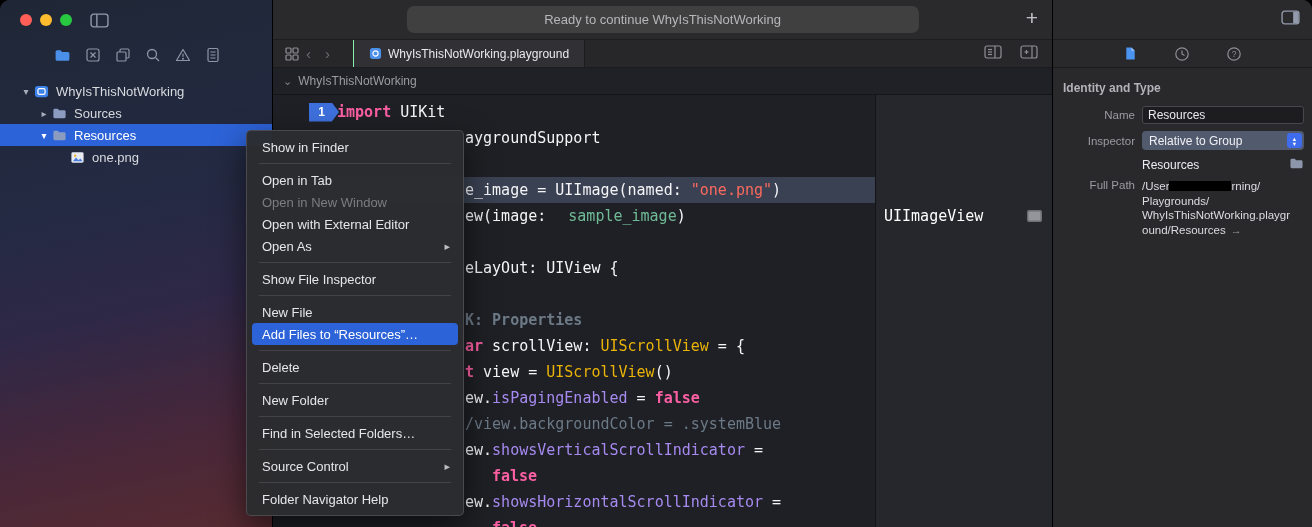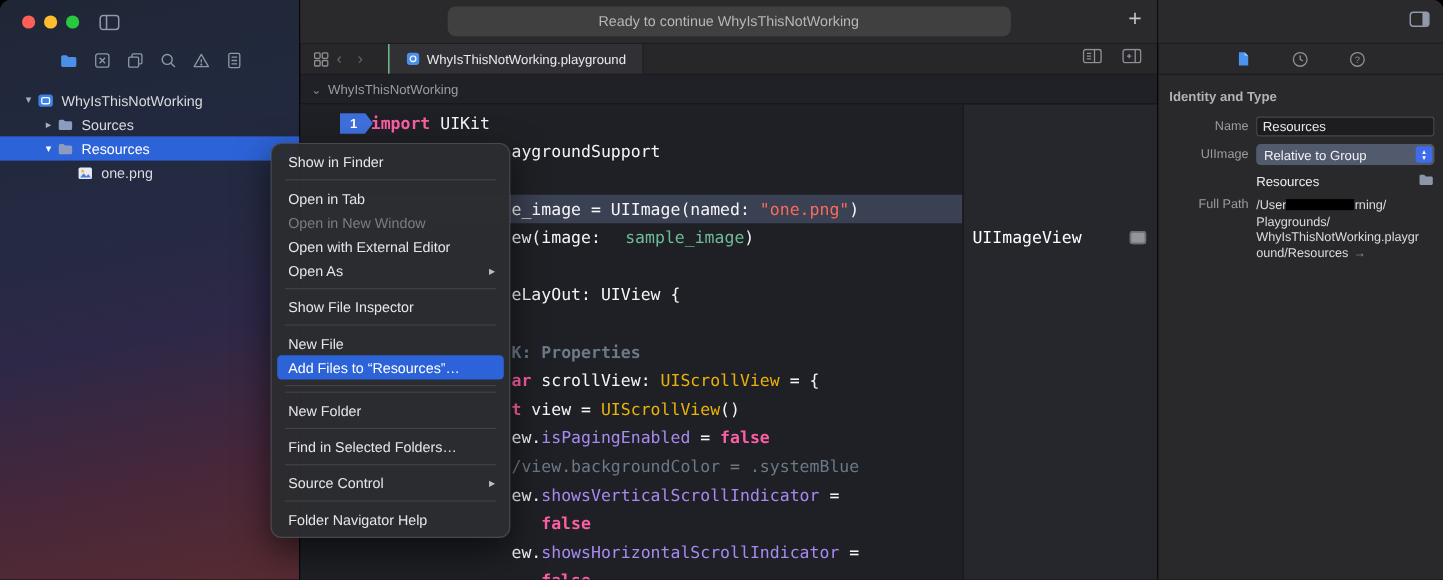--- a/index.html
+++ b/index.html
@@ -78,21 +78,21 @@
   .popup { flex:1; height:19px; background:#525a6e; border-radius:4px; display:flex; align-items:center; color:#f0f0f4; font-size:12px; padding-left:7px; position:relative; }
   .popup-arrows { position:absolute; right:2px; top:2px; bottom:2px; width:15px; background:#3f6cec; border-radius:3px; display:flex; flex-direction:column; align-items:center; justify-content:center; color:#fff; font-size:6.5px; line-height:5px; }
   .file-row { flex:1; display:flex; align-items:center; justify-content:space-between; }
   .fname { color:#ececf1; font-size:12px; }
   .path-val { flex:1; min-width:0; color:#dcdce1; line-height:14.5px; word-break:break-all; }
   .redact { display:inline-block; width:62px; height:10px; background:#000; vertical-align:-1px; }
   .jump-arrow { color:#9b9ca2; margin-left:5px; font-size:11px; }
 
   
   .ctx { position:absolute; left:246px; top:130px; width:218px; background:rgba(43,44,47,.97);
-    border:1px solid rgba(110,110,115,.45); border-radius:10px; box-shadow:0 12px 32px rgba(0,0,0,.55);
+    border:1px solid rgba(110,110,115,.45); border-radius:5px; box-shadow:0 12px 32px rgba(0,0,0,.55);
     padding:5px 0; z-index:40; font-size:13px; color:#e6e6ea; }
   .m-item { height:22px; display:flex; align-items:center; padding:0 8px 0 10px; margin:0 5px; border-radius:4px; white-space:nowrap; }
   .m-item.hi { background:#2d63d8; color:#fff; }
   .m-item.dis { color:#7c7c82; }
   .m-arrow { margin-left:auto; font-size:11px; color:#bdbdc2; }
   .m-sep { height:1px; background:#57575c; opacity:.55; margin:5px 12px; }
 </style>
 </head>
 <body>
 
@@ -338,21 +338,21 @@
     </div>
     <div class="in-content">
       <div class="section-title">Identity and Type</div>
 
       <div class="form-row">
         <span class="f-label">Name</span>
         <input class="f-input" value="Resources" style="">
       </div>
 
       <div class="form-row">
-        <span class="f-label">UIImage</span>
+        <span class="f-label">Inspector</span>
         <div class="popup">
           <span>Relative to Group</span>
           <span class="popup-arrows">▴<br>▾</span>
         </div>
       </div>
 
       <div class="form-row">
         <span class="f-label"></span>
         <div class="file-row">
           <span class="fname">Resources</span>
@@ -397,20 +397,23 @@
         <span>Show File Inspector</span>
       </div>
       <div class="m-sep"></div>
       <div class="m-item">
         <span>New File</span>
       </div>
       <div class="m-item hi">
         <span>Add Files to “Resources”…</span>
       </div>
       <div class="m-sep"></div>
+      <div class="m-item">
+        <span>Delete</span>
+      </div>
       <div class="m-sep"></div>
       <div class="m-item">
         <span>New Folder</span>
       </div>
       <div class="m-sep"></div>
       <div class="m-item">
         <span>Find in Selected Folders…</span>
       </div>
       <div class="m-sep"></div>
       <div class="m-item">

